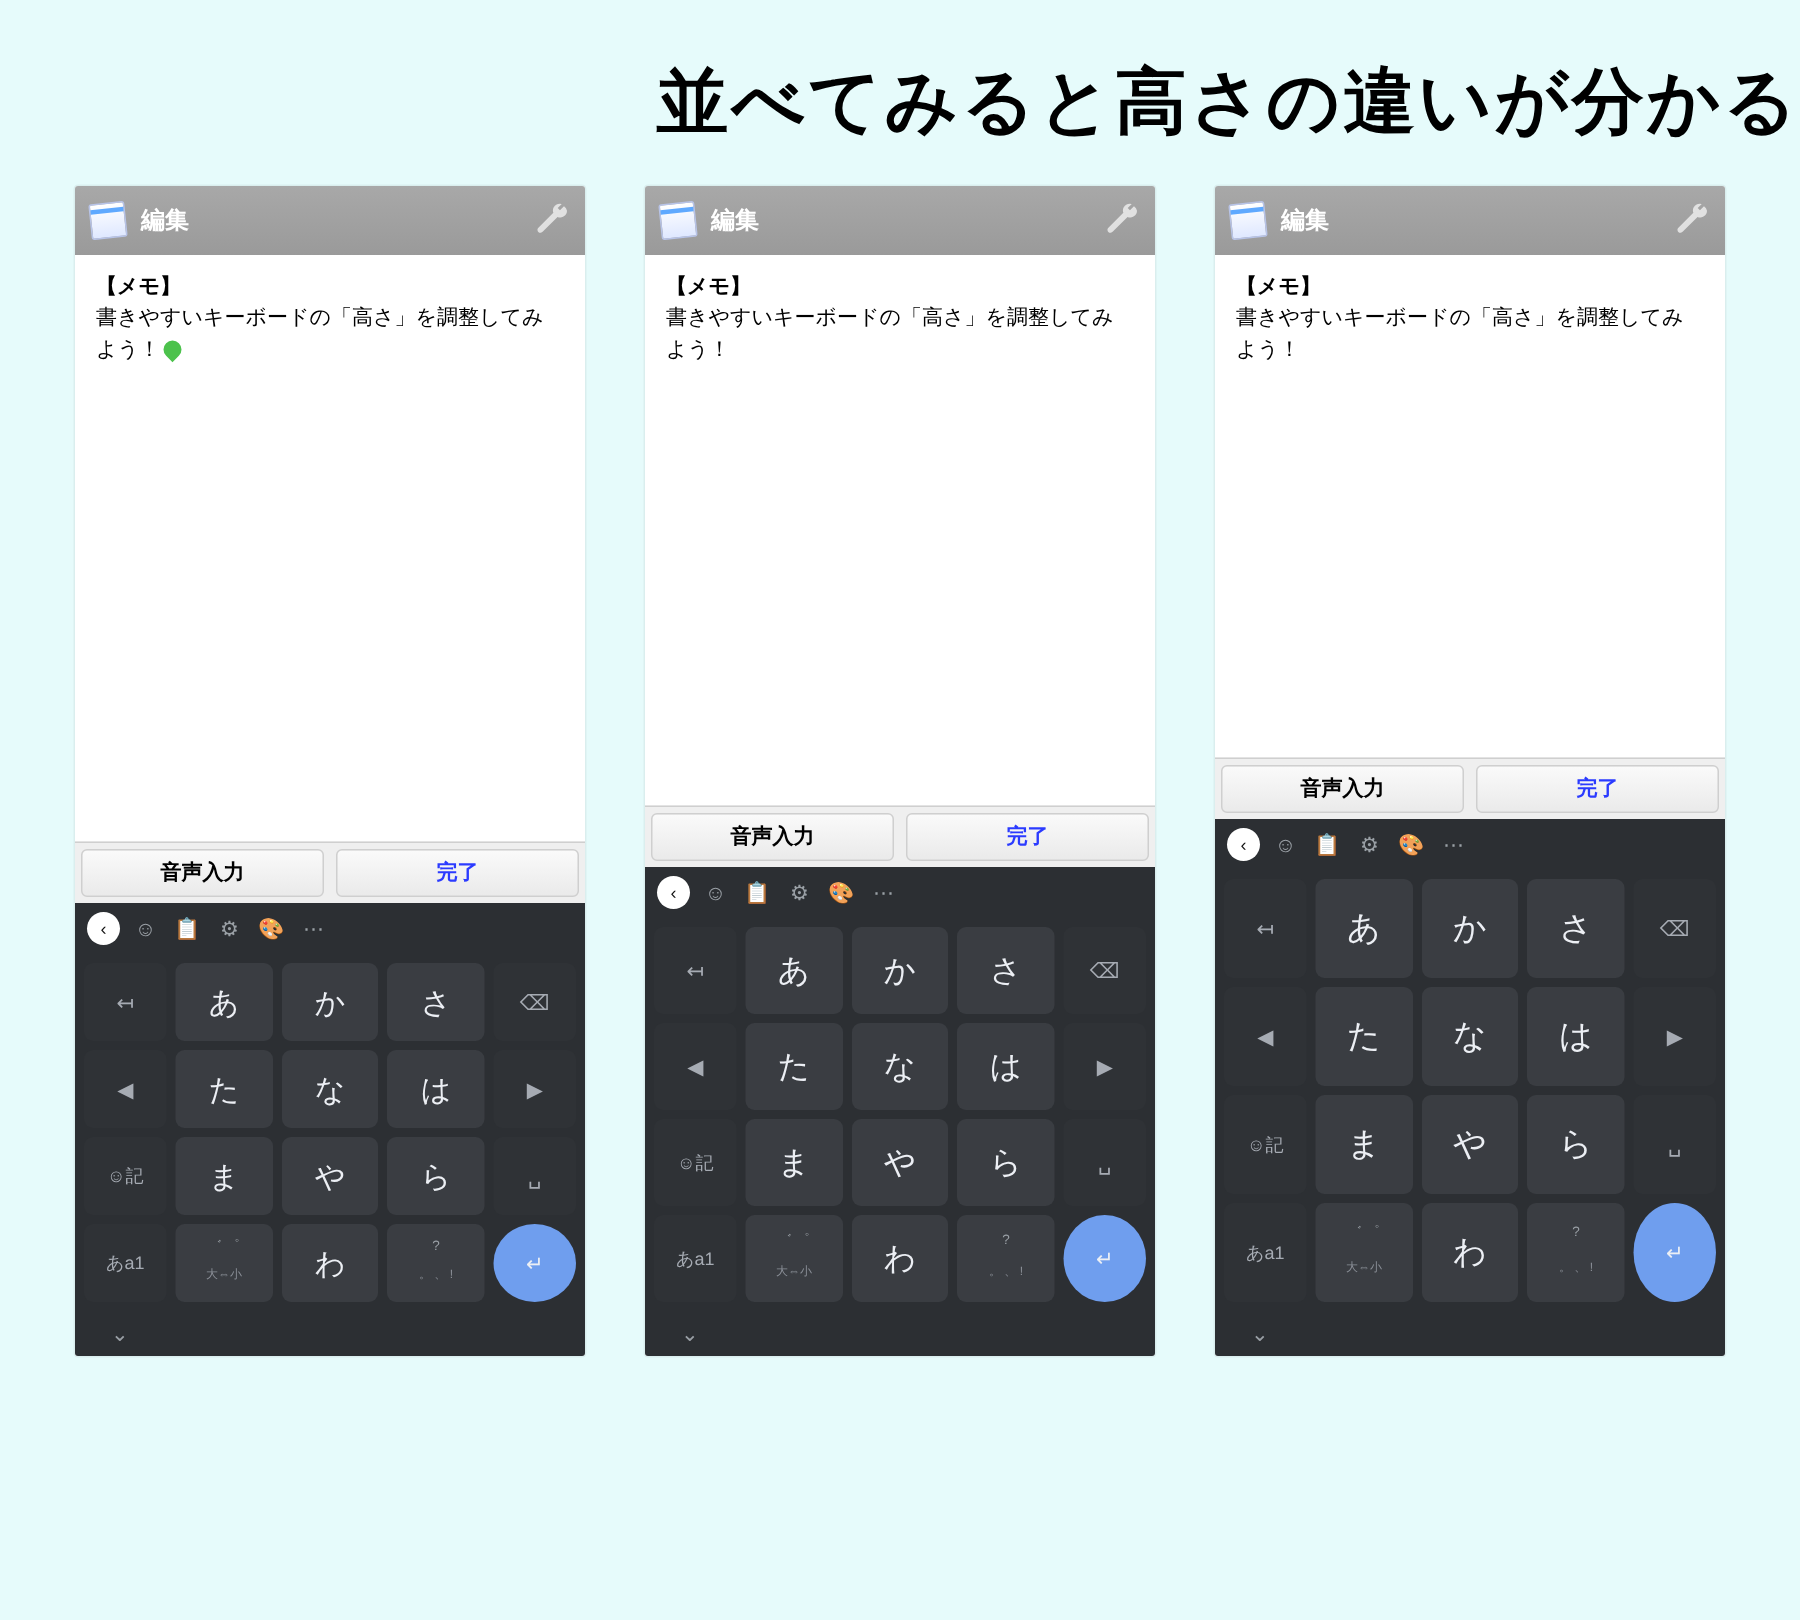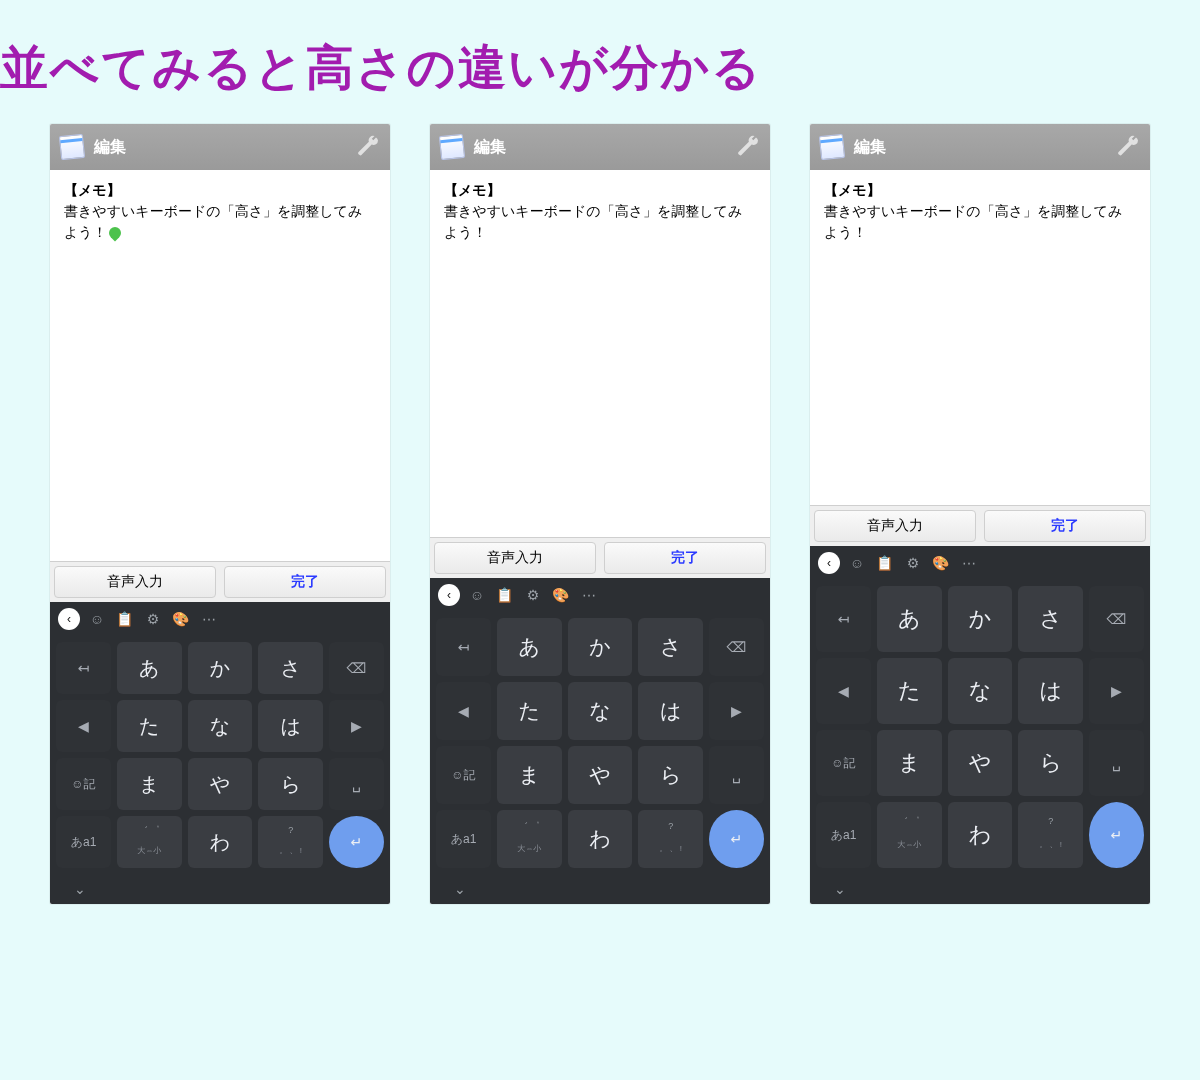--- a/index.html
+++ b/index.html
@@ -1,33 +1,33 @@
 <!DOCTYPE html>
 <html><head>
 <meta charset="utf-8">
 <style>
   html,body{margin:0;padding:0;font-family:"Hiragino Sans","Meiryo",sans-serif;}
   body{background:#e6fbfb;width:1200px;height:1080px;overflow:hidden;}
-  .heading{color:#a21caf;font-size:48px;font-weight:700;text-align:left;padding:36px 0 10px 0;letter-spacing:2px;}
+  .heading{color:#000000;font-size:48px;font-weight:700;text-align:right;padding:36px 0 10px 0;letter-spacing:2px;}
   .row{display:flex;gap:40px;justify-content:center;align-items:flex-end;padding:14px 30px 0 30px;}
   .phone{background:#fff;width:340px;position:relative;border-radius:2px;box-shadow:0 0 0 1px rgba(0,0,0,.05);overflow:hidden;}
   
   .ph1{height:780px;} .ph2{height:780px;} .ph3{height:780px;}
   .titlebar{height:46px;background:linear-gradient(#a8a8a8,#9a9a9a);display:flex;align-items:center;color:#fff;font-size:16px;font-weight:600;padding:0 10px;gap:10px;}
   .notepad-ico{width:22px;height:22px;background:linear-gradient(#fff,#dfe8ff);border:1px solid #b8c4e8;border-radius:2px;transform:rotate(-6deg);position:relative;}
   .notepad-ico:before{content:"";position:absolute;left:0;right:0;top:3px;height:3px;background:#5fa9ff;}
   .spacer{flex:1;}
   .wrench{width:24px;height:24px;opacity:.9;}
   .note{padding:10px 14px 0 14px;font-size:14px;color:#000000;line-height:1.5;}
   .note .body{white-space:pre-wrap;}
   .cursor{display:inline-block;width:12px;height:12px;background:#4cc24c;border-radius:50% 50% 50% 0;transform:rotate(-45deg);margin-left:2px;vertical-align:-2px;}
   
   .dock{position:absolute;left:0;right:0;bottom:0;background:#fff;}
   .pillrow{display:flex;height:40px;border-top:1px solid #cfcfcf;background:#efefef;}
-  .pill{flex:1;display:flex;align-items:center;justify-content:center;background:linear-gradient(#fafafa,#eaeaea);border:1px solid #cfcfcf;margin:4px;border-radius:4px;font-size:14px;}
+  .pill{flex:1;display:flex;align-items:center;justify-content:center;background:linear-gradient(#fafafa,#eaeaea);border:1px solid #cfcfcf;margin:4px;border-radius:4px;font-size:14px;font-weight:bold;}
   .pill.done{color:#2b3bff;font-weight:600;font-family:Liberation Serif, serif;}
   .kbar{height:34px;background:#2c2f33;display:flex;align-items:center;gap:6px;padding:0 8px;}
   .kbar .round{width:22px;height:22px;border-radius:50%;background:#fff;display:flex;align-items:center;justify-content:center;color:#111;font-size:12px;}
   .kbar .ico{width:22px;height:22px;display:flex;align-items:center;justify-content:center;color:#9aa0a6;font-size:14px;}
   .grid{background:#2c2f33;display:grid;grid-template-columns:55px 1fr 1fr 1fr 55px;gap:6px;padding:6px;}
   .key{background:#3a3d42;border-radius:6px;display:flex;align-items:center;justify-content:center;color:#eceff4;}
   .key.dark{background:#2f3236;color:#a6abb3;}
   .key .small{font-size:9px;color:#9aa0a6;display:block;text-align:center;line-height:1.1;}
   .key .tiny{font-size:8px;color:#8a8f97;}
   .key.enter{background:#6f9eee;border-radius:50%;}

